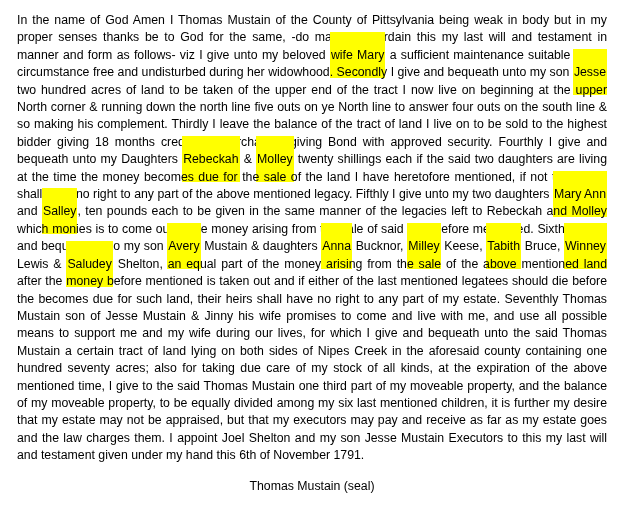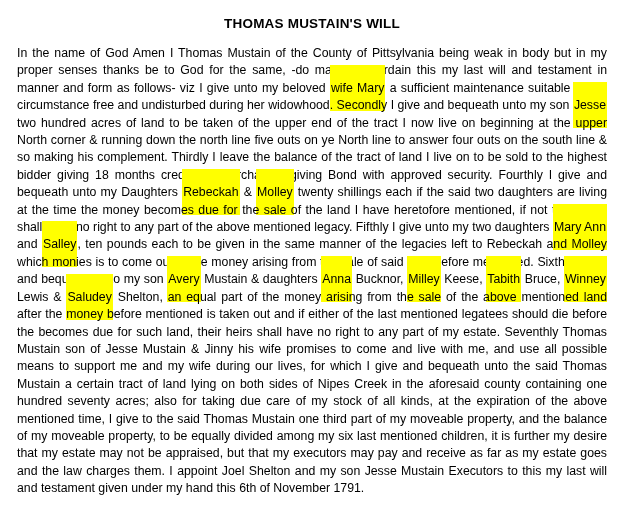--- a/index.html
+++ b/index.html
@@ -46,18 +46,18 @@
     font-size: 12.3px;
     text-align: center;
     margin-top: 14px;
   }
 </style>
 </head>
 <body>
 
 <div class="page">
 
-  <div class="doc-title">THOMAS MUSTAIN'S WILL</div>
 
   <div class="body-text" id="body-text"><span>In the name of God Amen I Thomas Mustain of the County of Pittsylvania being weak in body but in my proper senses thanks be to God for the same, -do make and ordain this my last will and testament in manner and form as follows- viz I give unto my beloved </span><span class="hl" style="background: rgb(255, 255, 0);">wife Mary</span><span> a sufficient maintenance suitable to her circumstance free and undisturbed during her widowhood. Secondly I give and bequeath unto my son </span><span class="hl" style="background: rgb(255, 255, 0);">Jesse</span><span> two hundred acres of land to be taken of the upper end of the tract I now live on beginning at the upper North corner &amp; running down the north line five outs on ye North line to answer four outs on the south line &amp; so making his complement. Thirdly I leave the balance of the tract of land I live on to be sold to the highest bidder giving 18 months credit, the purchasers giving Bond with approved security. Fourthly I give and bequeath unto my Daughters </span><span class="hl" style="background: rgb(255, 255, 0);">Rebeckah</span><span> &amp; </span><span class="hl" style="background: rgb(255, 255, 0);">Molley</span><span> twenty shillings each if the said two daughters are living at the time the money becomes due for the sale of the land I have heretofore mentioned, if not their heirs shall have no right to any part of the above mentioned legacy. Fifthly I give unto my two daughters </span><span class="hl" style="background: rgb(255, 255, 0);">Mary Ann</span><span> and </span><span class="hl" style="background: rgb(255, 255, 0);">Salley</span><span>, ten pounds each to be given in the same manner of the legacies left to Rebeckah and Molley which monies is to come out of the money arising from the sale of said land before mentioned. Sixthly I give and bequeath unto my son </span><span class="hl" style="background: rgb(255, 255, 0);">Avery</span><span> Mustain &amp; daughters </span><span class="hl" style="background: rgb(255, 255, 0);">Anna</span><span> Bucknor, </span><span class="hl" style="background: rgb(255, 255, 0);">Milley</span><span> Keese, </span><span class="hl" style="background: rgb(255, 255, 0);">Tabith</span><span> Bruce, </span><span class="hl" style="background: rgb(255, 255, 0);">Winney</span><span> Lewis &amp; </span><span class="hl" style="background: rgb(255, 255, 0);">Saludey</span><span> Shelton, an equal part of the money arising from the sale of the above mentioned land after the money before mentioned is taken out and if either of the last mentioned legatees should die before the becomes due for such land, their heirs shall have no right to any part of my estate. Seventhly Thomas Mustain son of Jesse Mustain &amp; Jinny his wife promises to come and live with me, and use all possible means to support me and my wife during our lives, for which I give and bequeath unto the said Thomas Mustain a certain tract of land lying on both sides of Nipes Creek in the aforesaid county containing one hundred seventy acres; also for taking due care of my stock of all kinds, at the expiration of the above mentioned time, I give to the said Thomas Mustain one third part of my moveable property, and the balance of my moveable property, to be equally divided among my six last mentioned children, it is further my desire that my estate may not be appraised, but that my executors may pay and receive as far as my estate goes and the law charges them. I appoint Joel Shelton and my son Jesse Mustain Executors to this my last will and testament given under my hand this 6th of November 1791.</span></div>
 
+  <div class="signature">Thomas Mustain (seal)</div>
 
 </div>
 
 </body></html>

